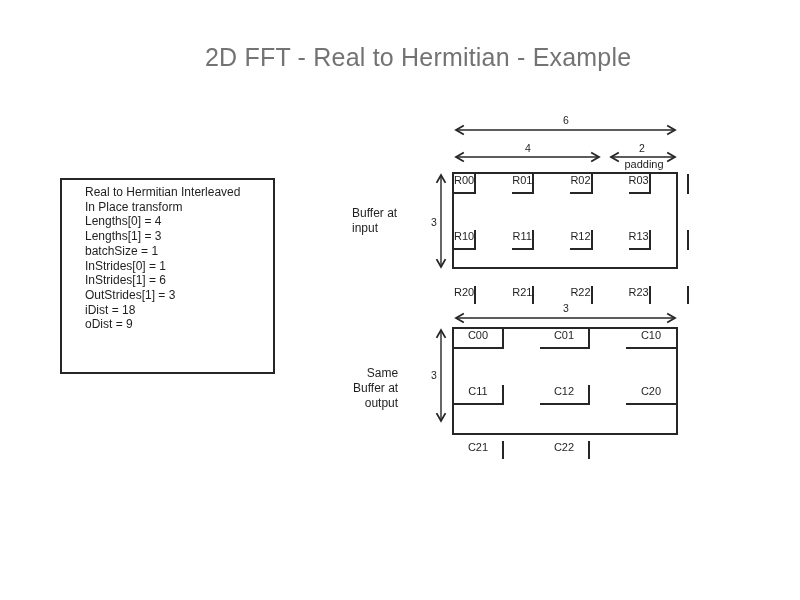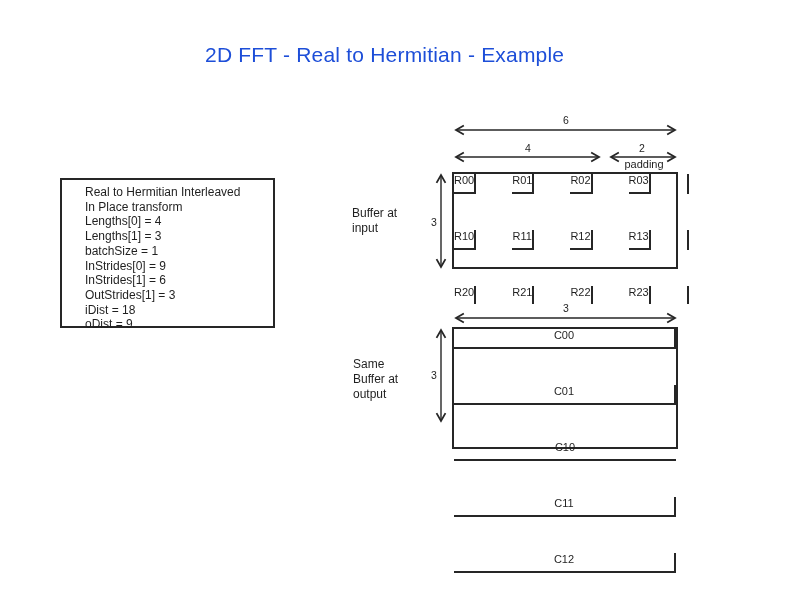--- a/index.html
+++ b/index.html
@@ -9,31 +9,31 @@
     position: relative;
     width: 800px;
     height: 600px;
     background: #ffffff;
     overflow: hidden;
   }
   .title {
     position: absolute;
     left: 205px;
     top: 43px;
-    font-size: 21px;
+    font-size: 25px;
     letter-spacing: 0.2px;
-    color: #1d4ed8;
+    color: #737373;
     white-space: nowrap;
   }
   .params-box {
     position: absolute;
     left: 60px;
     top: 178px;
     width: 215px;
-    height: 150px;
+    height: 196px;
     border: 2px solid #262626;
     padding: 5px 4px 0 23px;
     font-size: 12px;
     line-height: 14.7px;
   }
   .params-box .param-line { white-space: nowrap; }
   .side-label {
     position: absolute;
     font-size: 12px;
     line-height: 15px;
@@ -54,22 +54,22 @@
     gap: 36px;
   }
   .grid-input {
     left: 452px; top: 172px;
     width: 226px; height: 97px;
     grid-template-columns: repeat(6, 1fr);
     grid-template-rows: repeat(3, 1fr);
   }
   .grid-output {
     left: 452px; top: 327px;
-    width: 226px; height: 122px;
-    grid-template-columns: repeat(1, 1fr);
+    width: 226px; height: 108px;
+    grid-template-columns: repeat(3, 1fr);
     grid-template-rows: repeat(3, 1fr);
   }
   .cell {
     display: flex;
     align-items: center;
     justify-content: center;
     padding-bottom: 6px;
     font-size: 11px;
     border-right: 2px solid #262626;
     border-bottom: 2px solid #262626;
@@ -91,21 +91,21 @@
 <div class="slide">
 
   <div class="title">2D FFT - Real to Hermitian - Example</div>
 
   <div class="params-box">
     <div class="param-line">Real to Hermitian Interleaved</div>
     <div class="param-line">In Place transform</div>
     <div class="param-line">Lengths[0] = 4</div>
     <div class="param-line">Lengths[1] = 3</div>
     <div class="param-line">batchSize = 1</div>
-    <div class="param-line">InStrides[0] = 9</div>
+    <div class="param-line">InStrides[0] = 1</div>
     <div class="param-line">InStrides[1] = 6</div>
     <div class="param-line">OutStrides[1] = 3</div>
     <div class="param-line">iDist = 18</div>
     <div class="param-line">oDist = 9</div>
   </div>
 
   <svg class="arrows-overlay" width="800" height="600" viewBox="0 0 800 600" xmlns="http://www.w3.org/2000/svg">
     <defs>
       <marker id="arrowE" viewBox="0 0 10 10" refX="8.5" refY="5" markerWidth="8" markerHeight="8" orient="auto">
         <path d="M1.5,1 L8.5,5 L1.5,9" fill="none" stroke="#262626" stroke-width="1.6"></path>
@@ -125,21 +125,21 @@
   <div class="dim-label" style="left:566px; top:114px;">6</div>
   <div class="dim-label" style="left:528px; top:142px;">4</div>
   <div class="dim-label" style="left:642px; top:142px;">2</div>
   <div class="dim-label" style="left:644px; top:158px; font-size:11px;">padding</div>
   <div class="dim-label left-anchored" style="left:431px; top:216px;">3</div>
   <div class="dim-label" style="left:566px; top:302px;">3</div>
   <div class="dim-label left-anchored" style="left:431px; top:369px;">3</div>
 
   <div class="side-label" style="left:352px; top:206px;">Buffer at
 input</div>
-  <div class="side-label" style="left:353px; top:357px;">Same
+  <div class="side-label" style="left:353px; top:366px;text-align:right;">Same
 Buffer at
 output</div>
 
   <div class="buffer-grid grid-input">
     <div class="cell">R00</div>
     <div class="cell">R01</div>
     <div class="cell">R02</div>
     <div class="cell">R03</div>
     <div class="cell"></div>
     <div class="cell"></div>

